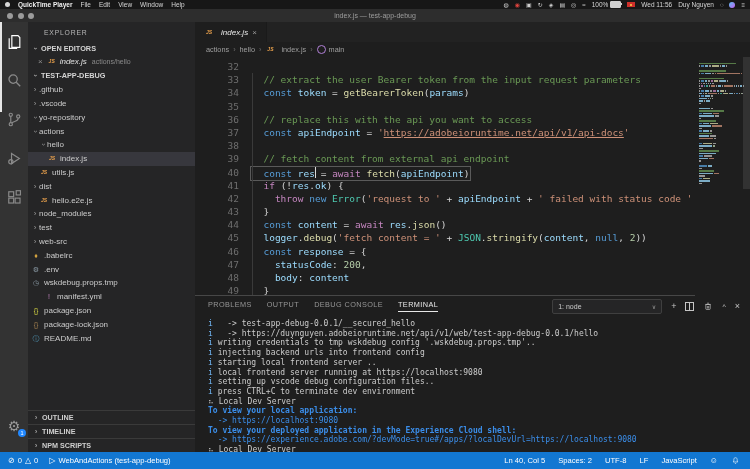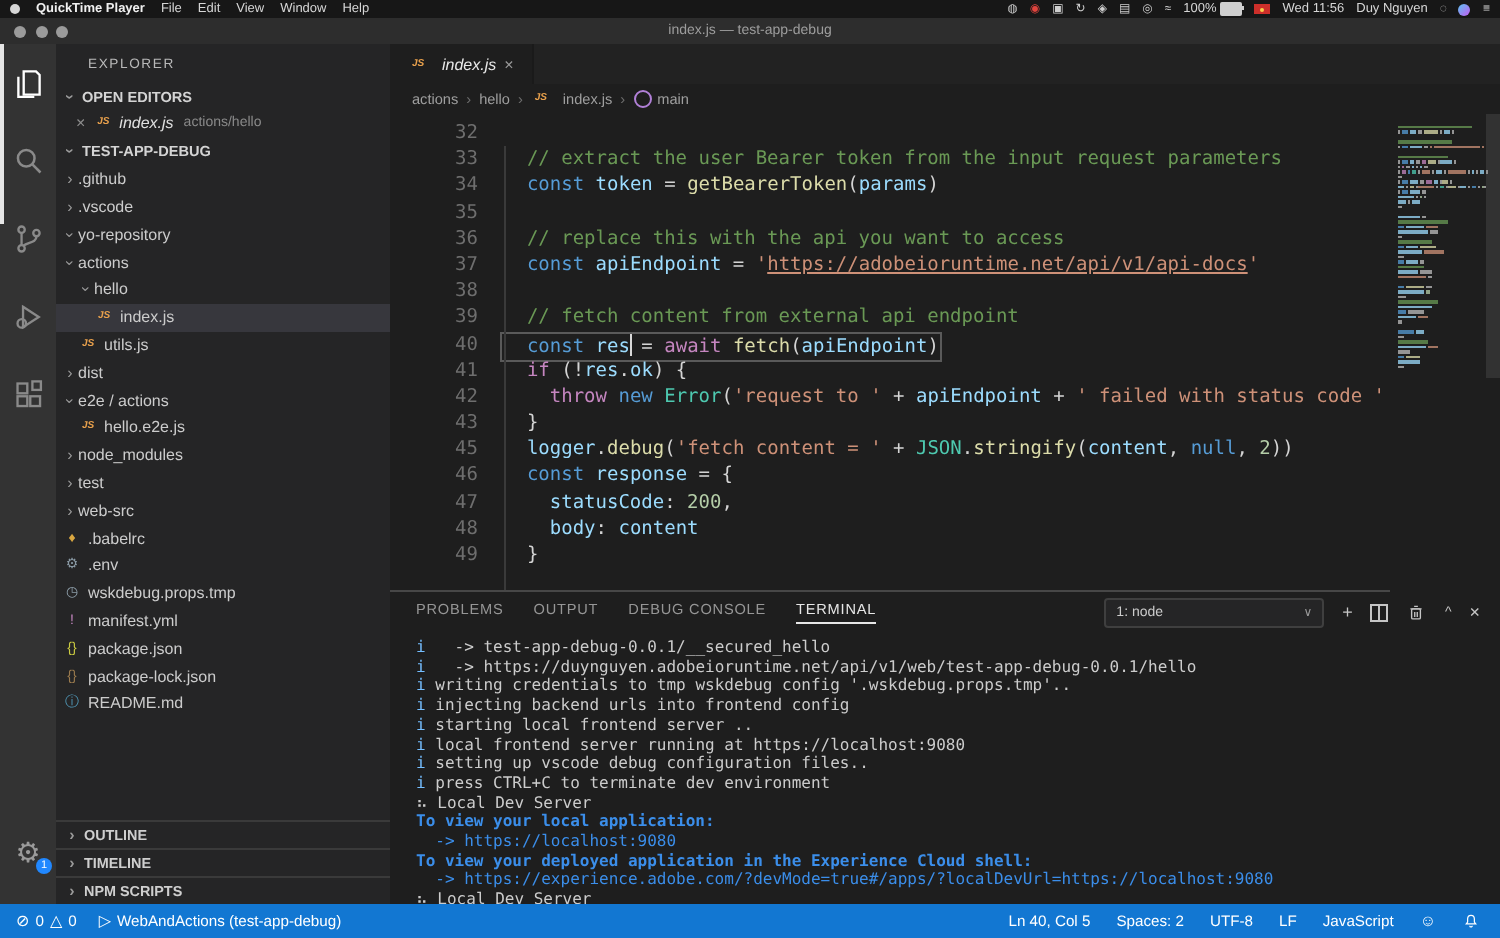--- a/index.html
+++ b/index.html
@@ -236,24 +236,20 @@
           <span>index.js</span>
         </div>
         <div class="row" style="padding-left: 11px;">
           <span class="fic fic-js" style="color: rgb(232, 160, 76);">JS</span>
           <span>utils.js</span>
         </div>
         <div class="row" style="padding-left: 3px;">
           <span class="chev">›</span>
           <span>dist</span>
         </div>
-        <div class="row" style="padding-left: 3px;">
-          <span class="chev exp">›</span>
-          <span>e2e / actions</span>
-        </div>
         <div class="row" style="padding-left: 11px;">
           <span class="fic fic-js" style="color: rgb(232, 160, 76);">JS</span>
           <span>hello.e2e.js</span>
         </div>
         <div class="row" style="padding-left: 3px;">
           <span class="chev">›</span>
           <span>node_modules</span>
         </div>
         <div class="row" style="padding-left: 3px;">
           <span class="chev">›</span>
@@ -268,21 +264,21 @@
           <span>.babelrc</span>
         </div>
         <div class="row" style="padding-left: 3px;">
           <span class="fic " style="color: rgb(138, 154, 165);">⚙</span>
           <span>.env</span>
         </div>
         <div class="row" style="padding-left: 3px;">
           <span class="fic " style="color: rgb(138, 154, 165);">◷</span>
           <span>wskdebug.props.tmp</span>
         </div>
-        <div class="row" style="padding-left: 3px;">
+        <div class="row" style="padding-left: 16px;">
           <span class="fic " style="color: rgb(197, 134, 192);">!</span>
           <span>manifest.yml</span>
         </div>
         <div class="row" style="padding-left: 3px;">
           <span class="fic " style="color: rgb(203, 203, 65);">{}</span>
           <span>package.json</span>
         </div>
         <div class="row" style="padding-left: 3px;">
           <span class="fic " style="color: rgb(154, 122, 77);">{}</span>
           <span>package-lock.json</span>
@@ -344,20 +340,21 @@
           <div class="codeline"><span class="lnum">34</span><span class="ltext"><span class="tk-op">  </span><span class="tk-kw">const</span><span class="tk-var"> token</span><span class="tk-op"> = </span><span class="tk-fn">getBearerToken</span><span class="tk-op">(</span><span class="tk-var">params</span><span class="tk-op">)</span></span></div>
           <div class="codeline"><span class="lnum">35</span><span class="ltext"></span></div>
           <div class="codeline"><span class="lnum">36</span><span class="ltext"><span class="tk-comment">  // replace this with the api you want to access</span></span></div>
           <div class="codeline"><span class="lnum">37</span><span class="ltext"><span class="tk-op">  </span><span class="tk-kw">const</span><span class="tk-var"> apiEndpoint</span><span class="tk-op"> = </span><span class="tk-str">'</span><span class="tk-strlink">https://adobeioruntime.net/api/v1/api-docs</span><span class="tk-str">'</span></span></div>
           <div class="codeline"><span class="lnum">38</span><span class="ltext"></span></div>
           <div class="codeline"><span class="lnum">39</span><span class="ltext"><span class="tk-comment">  // fetch content from external api endpoint</span></span></div>
           <div class="codeline"><span class="lnum">40</span><span class="ltext"><span class="curbox"><span class="tk-op">  </span><span class="tk-kw">const</span><span class="tk-var"> res</span><span class="tk-op"> = </span><span class="tk-ctrl">await</span><span class="tk-fn"> fetch</span><span class="tk-op">(</span><span class="tk-var">apiEndpoint</span><span class="tk-op">)</span></span><span class="caret"></span></span></div>
           <div class="codeline"><span class="lnum">41</span><span class="ltext"><span class="tk-op">  </span><span class="tk-ctrl">if</span><span class="tk-op"> (!</span><span class="tk-var">res</span><span class="tk-op">.</span><span class="tk-var">ok</span><span class="tk-op">) {</span></span></div>
           <div class="codeline"><span class="lnum">42</span><span class="ltext"><span class="tk-op">    </span><span class="tk-ctrl">throw</span><span class="tk-kw"> new</span><span class="tk-cls"> Error</span><span class="tk-op">(</span><span class="tk-str">'request to '</span><span class="tk-op"> + </span><span class="tk-var">apiEndpoint</span><span class="tk-op"> + </span><span class="tk-str">' failed with status code '</span><span class="tk-op"> + </span><span class="tk-var">res</span><span class="tk-op">.</span><span class="tk-var">status</span></span></div>
           <div class="codeline"><span class="lnum">43</span><span class="ltext"><span class="tk-op">  }</span></span></div>
+          <div class="codeline"><span class="lnum">44</span><span class="ltext"><span class="tk-op">  </span><span class="tk-kw">const</span><span class="tk-var"> content</span><span class="tk-op"> = </span><span class="tk-ctrl">await</span><span class="tk-var"> res</span><span class="tk-op">.</span><span class="tk-fn">json</span><span class="tk-op">()</span></span></div>
           <div class="codeline"><span class="lnum">45</span><span class="ltext"><span class="tk-var">  logger</span><span class="tk-op">.</span><span class="tk-fn">debug</span><span class="tk-op">(</span><span class="tk-str">'fetch content = '</span><span class="tk-op"> + </span><span class="tk-cls">JSON</span><span class="tk-op">.</span><span class="tk-fn">stringify</span><span class="tk-op">(</span><span class="tk-var">content</span><span class="tk-op">, </span><span class="tk-kw">null</span><span class="tk-op">, </span><span class="tk-num">2</span><span class="tk-op">))</span></span></div>
           <div class="codeline"><span class="lnum">46</span><span class="ltext"><span class="tk-op">  </span><span class="tk-kw">const</span><span class="tk-var"> response</span><span class="tk-op"> = {</span></span></div>
           <div class="codeline"><span class="lnum">47</span><span class="ltext"><span class="tk-var">    statusCode</span><span class="tk-op">: </span><span class="tk-num">200</span><span class="tk-op">,</span></span></div>
           <div class="codeline"><span class="lnum">48</span><span class="ltext"><span class="tk-var">    body</span><span class="tk-op">: </span><span class="tk-var">content</span></span></div>
           <div class="codeline"><span class="lnum">49</span><span class="ltext"><span class="tk-op">  }</span></span></div>
         </div>
       <div class="minimap">
         <div class="mrows" id="mrows">
             <div class="mrow"></div>
             <div class="mrow">

